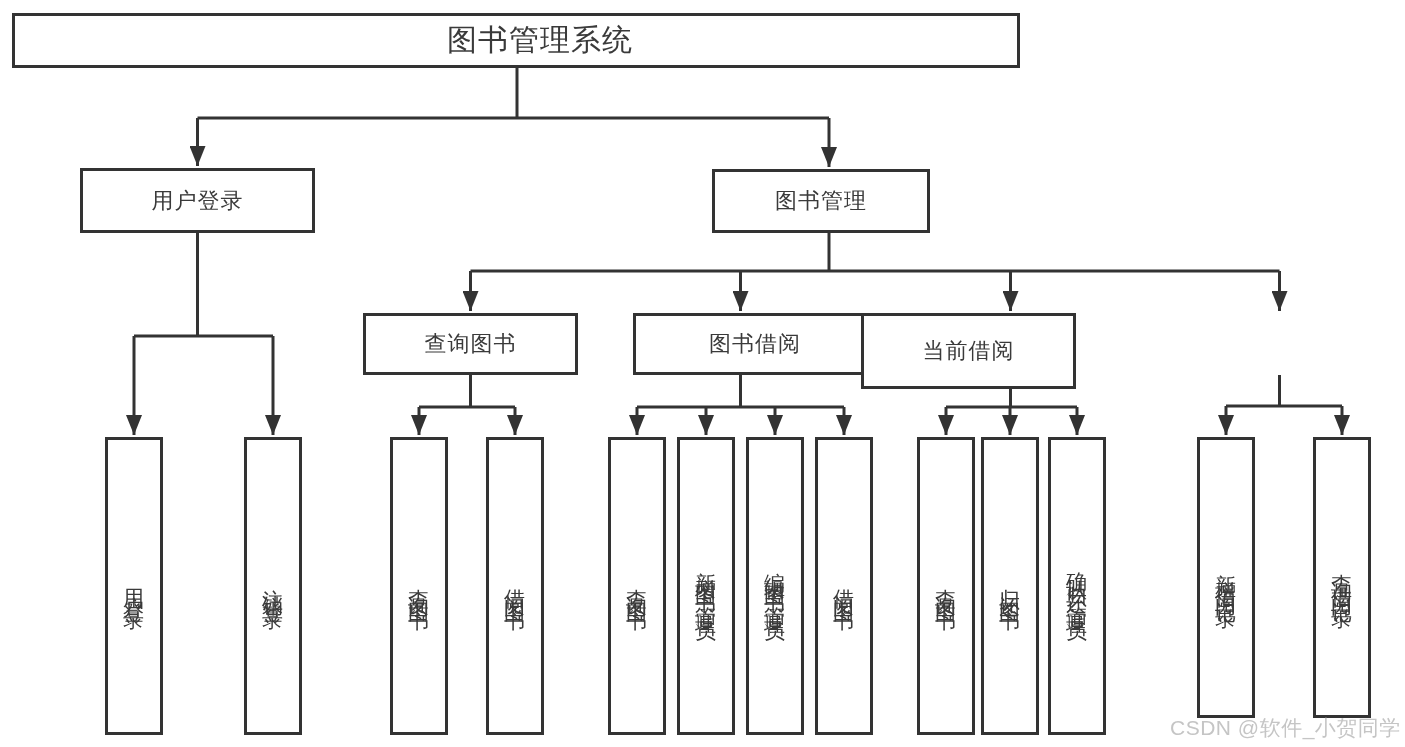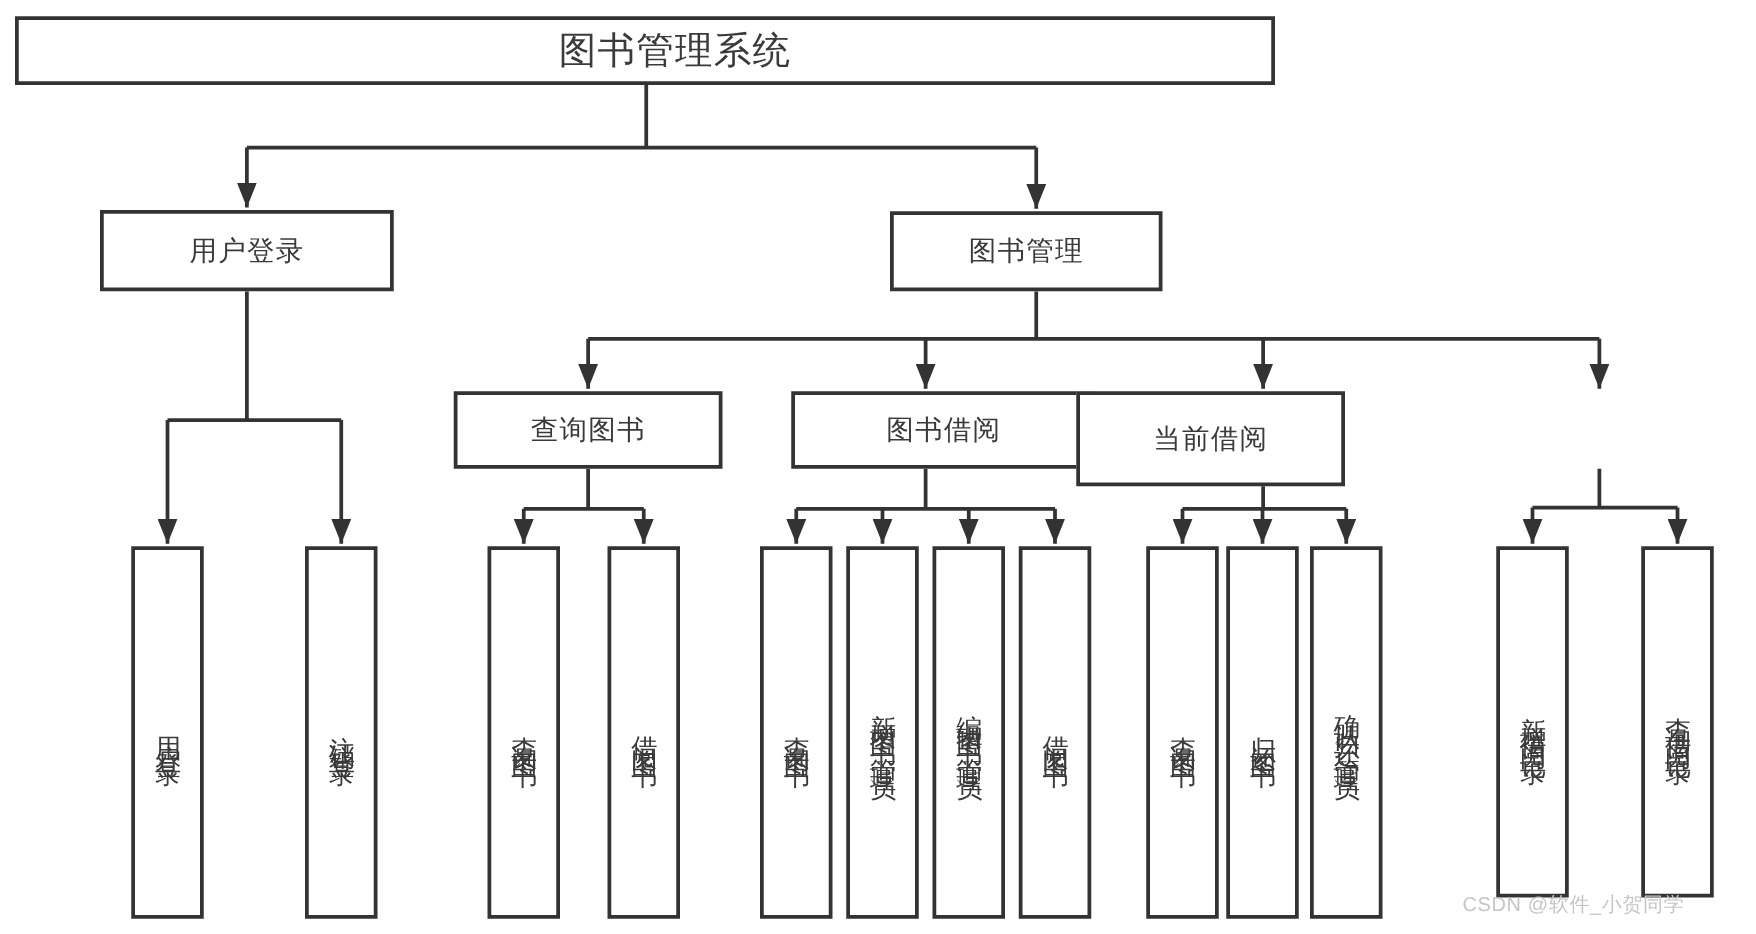--- a/index.html
+++ b/index.html
@@ -36,21 +36,21 @@
     font-size: 21px;
     letter-spacing: 7px;
     line-height: 1;
     white-space: nowrap;
   }
   .watermark {
     position: absolute;
     left: 1170px;
     top: 714px;
     z-index: 5;
-    font-size: 16px;
+    font-size: 21px;
     color: #c5c5c5;
     white-space: nowrap;
     letter-spacing: 0.5px;
     text-align: right;
   }
 </style>
 </head>
 <body>
 
 <div class="canvas">

